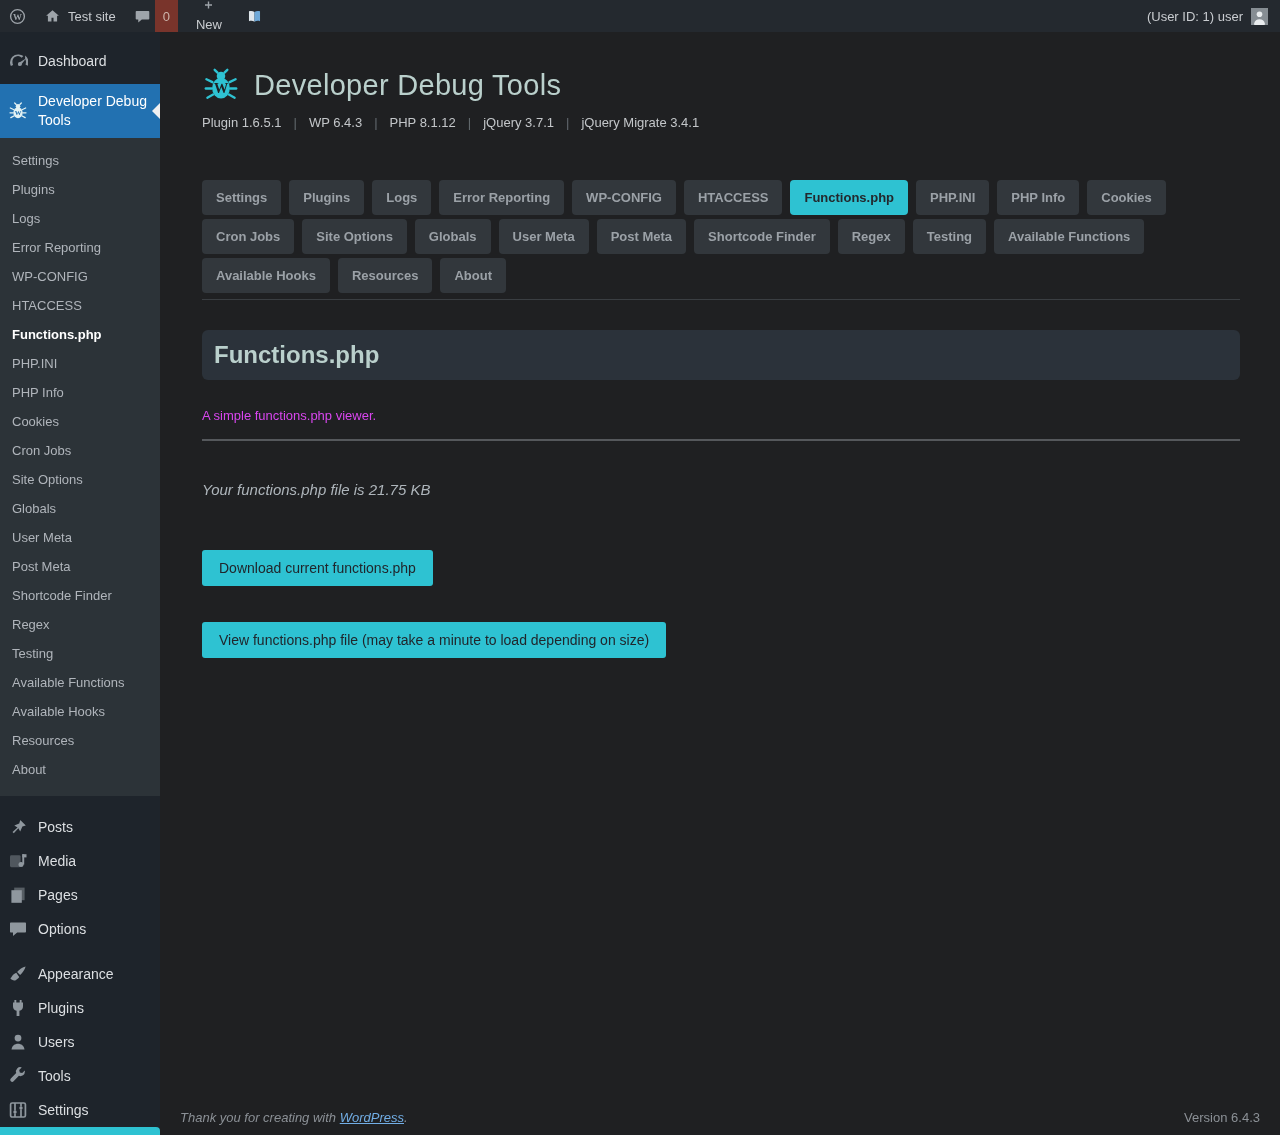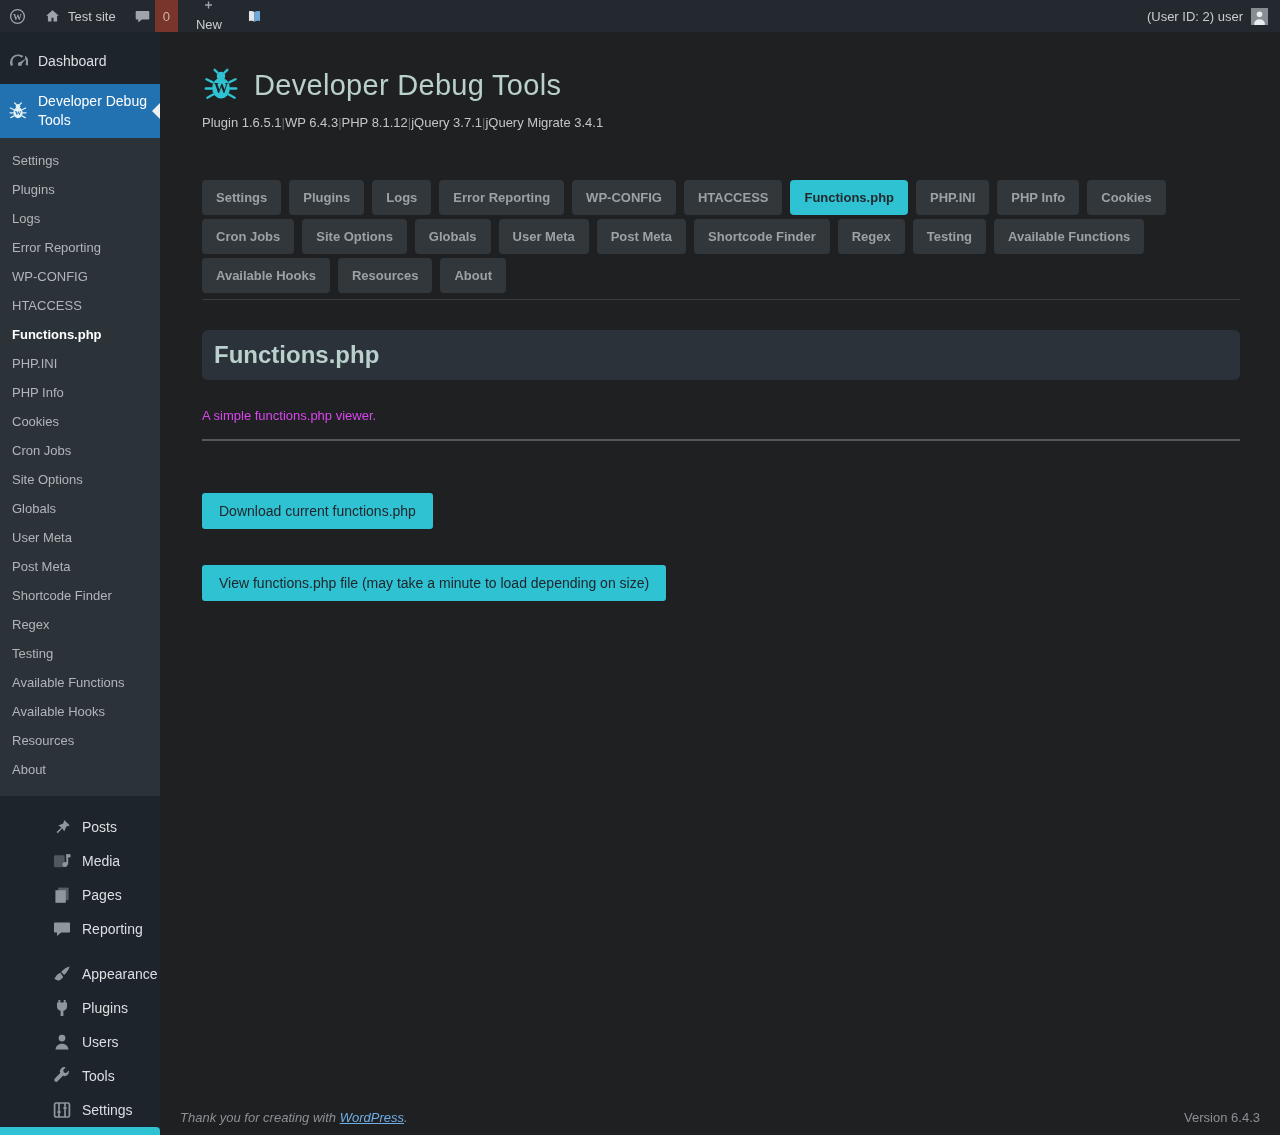--- a/index.html
+++ b/index.html
@@ -46,39 +46,39 @@
     margin-top:6px; padding:8px 8px;
   }
   .mi-plugin svg { color:#e3f2f4; }
   .mi-plugin::after {
     content:""; position:absolute; right:0; top:50%; margin-top:-8px;
     border:8px solid transparent; border-right-color:#f0f0f1;
   }
   .submenu { background:#2c3338; padding:8px 0 12px; }
   .submenu-item { padding:7px 12px; font-size:13px; color:#b0b5bb; cursor:pointer; }
   .submenu-item.active { color:#ffffff; font-weight:bold; }
-  .bottom-menu { margin-top:14px;padding-left:44px; }
+  .bottom-menu { margin-top:14px; }
   .menu-sep { height:11px; }
   .collapse-btn {
     margin-top:auto; margin-bottom:13px;
     background:#2ec2d2; color:#1c2327;
     border-radius:0 4px 4px 0;
     display:flex; align-items:center; gap:10px;
     padding:7px 9px; font-size:14px; cursor:pointer;
   }
   .collapse-btn svg { width:20px; height:20px; flex:none; }
 
   
   #main { flex:1; position:relative; padding:34px 40px 0 42px; }
 
   .page-header { display:flex; align-items:center; gap:14px; }
   .bug-main { width:38px; height:38px; color:#2ec2d2; }
   h1.page-title { margin:0; font-size:29px; font-weight:400; color:#bad0cc; letter-spacing:.3px; }
 
-  .meta-line { margin-top:11px; display:flex; align-items:center; font-size:13px; color:#c3c6c9; }
+  .meta-line { margin-top:11px; display:flex; align-items:center; gap:12px; font-size:13px; color:#c3c6c9; }
   .meta-sep { color:#63696e; }
 
   .tabs { margin-top:50px; }
   .tab-row { display:flex; gap:8px; margin-bottom:4px; }
   .tab {
     background:#32373c; color:#9ba1a7;
     font-weight:bold; font-size:13px; font-family:inherit;
     padding:10px 14px; border:none; border-radius:4px;
     cursor:pointer; white-space:nowrap;
   }
@@ -139,21 +139,21 @@
     </svg>
     <span>New</span>
   </div>
   <div class="ab-item" style="margin-left:6px;">
     <svg viewBox="0 0 20 20">
       <path fill="#dfe6ec" d="M10 4.6C8.2 3.4 5.8 3.2 3.5 3.9v11.6c2.3-.7 4.7-.5 6.5.7V4.6Z"></path>
       <path fill="#6ea8d8" d="M10 4.6c1.8-1.2 4.2-1.4 6.5-.7v11.6c-2.3-.7-4.7-.5-6.5.7V4.6Z"></path>
     </svg>
   </div>
   <div class="ab-right">
-    <span>(User ID: 2) user</span>
+    <span>(User ID: 1) user</span>
     <svg class="avatar" viewBox="0 0 20 20">
       <rect width="20" height="20" fill="#868d93"></rect>
       <circle cx="10" cy="7.3" r="3.3" fill="#e9ecee"></circle>
       <path d="M3.8 18c.6-3.2 3.1-4.9 6.2-4.9s5.6 1.7 6.2 4.9v2H3.8v-2Z" fill="#e9ecee"></path>
     </svg>
   </div>
 </div>
 
 <div id="layout">
 
@@ -230,21 +230,21 @@
         <svg viewBox="0 0 20 20">
           <rect x="6.2" y="2.6" width="10.4" height="12.6" fill="currentColor" opacity=".5"></rect>
           <rect x="3.4" y="5.2" width="10.4" height="12.6" fill="currentColor"></rect>
         </svg>
         <span>Pages</span>
       </div>
       <div class="menu-item">
         <svg viewBox="0 0 20 20">
           <path fill="currentColor" d="M3 3.5h14c.6 0 1 .4 1 1v8c0 .6-.4 1-1 1H9.2L5 17v-3.5H3c-.6 0-1-.4-1-1v-8c0-.6.4-1 1-1Z"></path>
         </svg>
-        <span>Reporting</span>
+        <span>Options</span>
       </div>
       <div class="menu-sep"></div>
       <div class="menu-item">
         <svg viewBox="0 0 20 20">
           <path fill="currentColor" d="M17.6 2.4c-2.9.6-6.5 3.1-8.5 5.5l3 3c2.4-2 4.9-5.6 5.5-8.5Z"></path>
           <path fill="currentColor" d="M8.3 8.8 6 10.1c-1.7.9-2 3.3-3.6 4.2 1 1.7 3.5 2.7 5.3 1.9 1.3-.6 2.7-2.1 3.5-3.2L8.3 8.8Z"></path>
         </svg>
         <span>Appearance</span>
       </div>
       <div class="menu-item">
@@ -351,20 +351,21 @@
     </div>
 
     <hr class="tabs-rule">
 
     <div class="panel-title">Functions.php</div>
 
     <div class="description">A simple functions.php viewer.</div>
 
     <hr class="rule2">
 
+    <div class="file-info">Your functions.php file is 21.75 KB</div>
 
     <div class="btn-download-wrap">
       <button class="btn">Download current functions.php</button>
     </div>
 
     <div class="btn-view-wrap">
       <button class="btn">View functions.php file (may take a minute to load depending on size)</button>
     </div>
 
     <div id="page-footer">

